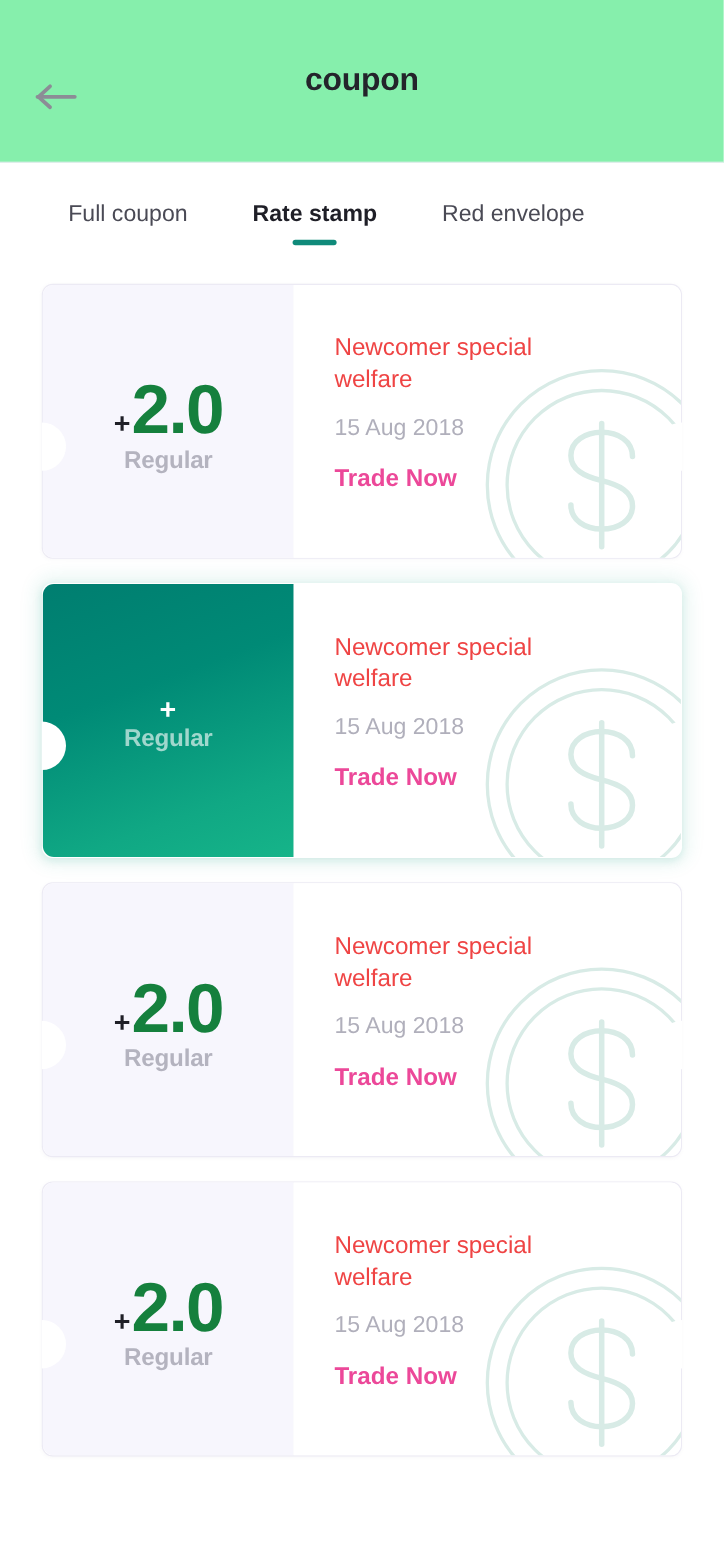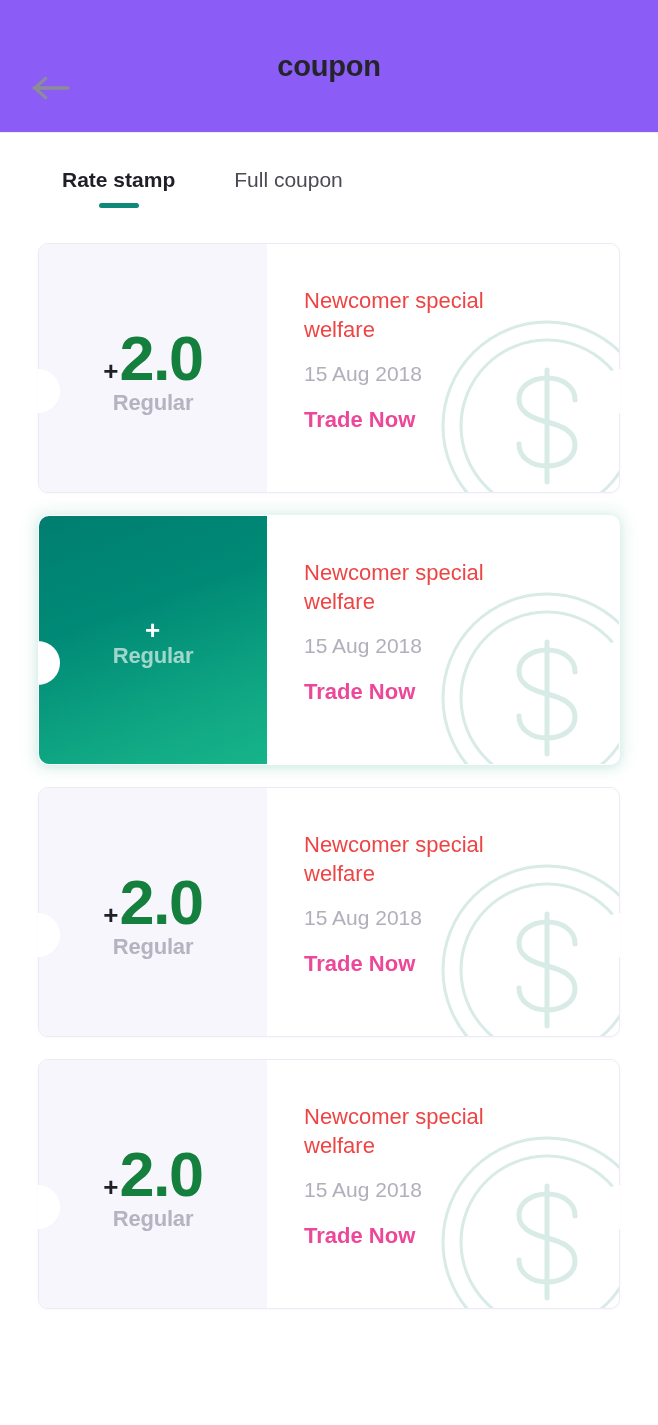--- a/index.html
+++ b/index.html
@@ -9,22 +9,22 @@
     height: 1425px;
     background: #ffffff;
     font-family: "Liberation Sans", sans-serif;
     -webkit-font-smoothing: antialiased;
     overflow: hidden;
   }
 
   
   .header {
     position: relative;
-    height: 133px;
-    background: #8b5cf6;
+    height: 148px;
+    background: #86efac;
     border-bottom: 1px solid #eeedf6;
     display: flex;
     align-items: center;
   }
   .back-btn {
     position: absolute;
     left: 32px;
     top: 66px;
     width: 44px;
     height: 44px;
@@ -220,26 +220,30 @@
       <svg width="40" height="26" viewBox="0 0 40 26" fill="none" aria-hidden="true">
         <path d="M2 13 H36" stroke="#8c8c96" stroke-width="3.4" stroke-linecap="round"></path>
         <path d="M13.5 3.5 L3 13 L13.5 22.5" stroke="#8c8c96" stroke-width="3.4" stroke-linecap="round" stroke-linejoin="round" fill="none"></path>
       </svg>
     </span>
   </button>
   <div class="page-title">coupon</div>
 </div>
 
 <div class="tabs">
+  <button class="tab">
+    <span>Full coupon</span>
+    
+  </button>
   <button class="tab active">
     <span>Rate stamp</span>
     <span class="tab-underline"></span>
   </button>
   <button class="tab">
-    <span>Full coupon</span>
+    <span>Red envelope</span>
     
   </button>
 </div>
 
 <div class="coupon-list">
 
   <div class="coupon">
     <div class="amount-panel">
       <div class="amount-row">
         <span class="amount-plus">+</span>

